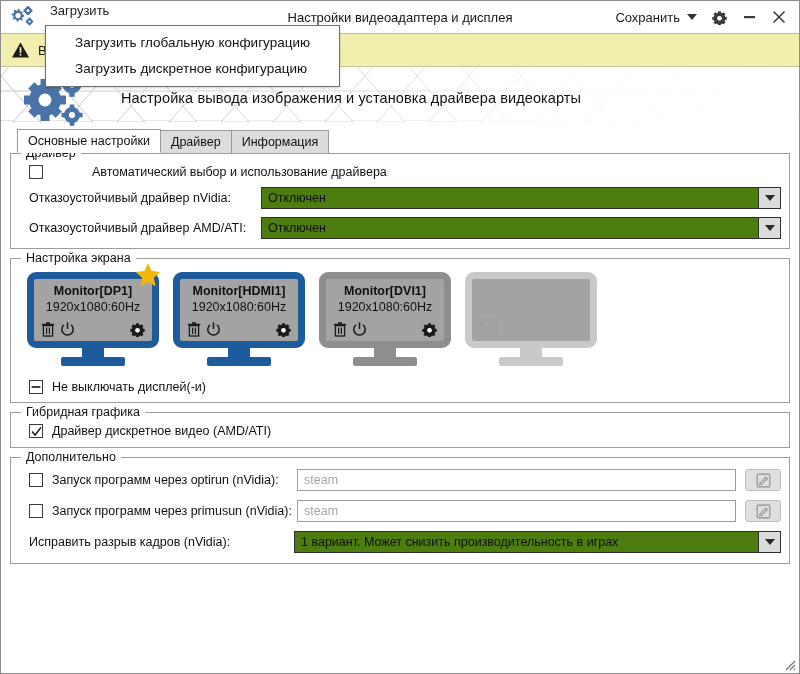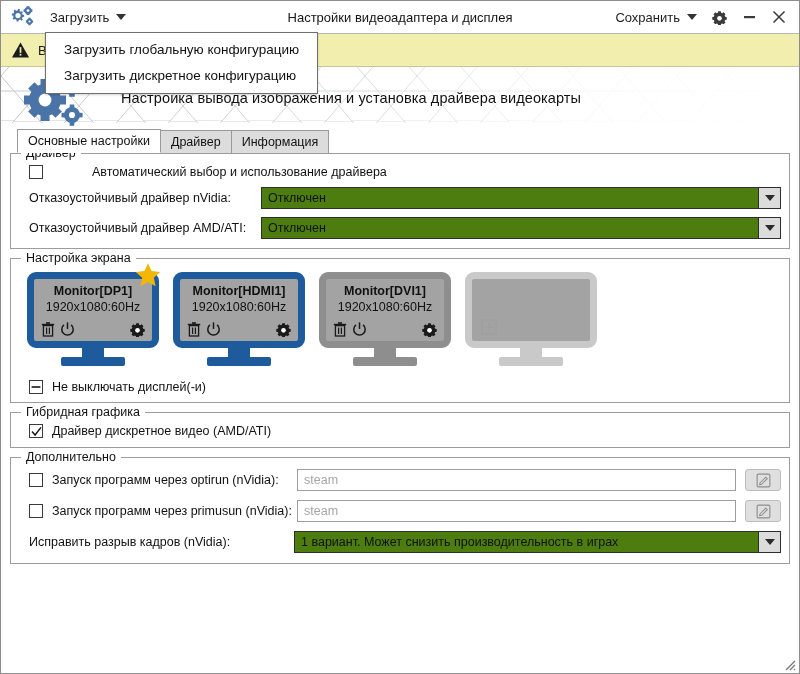--- a/index.html
+++ b/index.html
@@ -26,41 +26,42 @@
     display: flex; align-items: center;
     padding: 0 6px 0 8px;
     position: relative; z-index: 40;
   }
   .tb-appicon { width: 26px; height: 22px; flex: 0 0 auto; position: relative; }
   .tb-menu {
     font-size: 13px; color: #1c1c1c;
     margin-left: 9px; padding: 3px 6px;
     display: flex; align-items: center; gap: 7px;
     cursor: default;
+    flex-direction: column;
   }
   .caret { width: 0; height: 0; border-left: 5px solid transparent;
            border-right: 5px solid transparent; border-top: 6px solid #333; }
   .tb-title {
     position: absolute; left: 0; right: 0; text-align: center;
     font-size: 13px; color: #141414; pointer-events: none;
   }
   .tb-right { margin-left: auto; display: flex; align-items: center; gap: 2px; z-index: 2; }
   .tb-save { font-size: 13px; color: #1c1c1c; padding: 3px 6px;
              display: flex; align-items: center; gap: 7px; text-align: right; }
   .tb-btn { width: 28px; height: 26px; display: flex; align-items: center;
             justify-content: center; color: #3a3a3a; }
   .tb-btn svg { display: block; }
   .tb-min { font-size: 15px; line-height: 1; font-weight: 700; }
   .tb-close { font-size: 17px; line-height: 1; }
 
   
   .menu-pop {
-    position: absolute; left: 44px; top: 31px;
+    position: absolute; left: 44px; top: 24px;
     background: #ffffff; border: 1px solid #6f6f6f;
-    z-index: 60; padding: 4px 4px; min-width: 242px;
+    z-index: 60; padding: 4px 15px; min-width: 242px;
     box-shadow: 0 1px 2px rgba(0,0,0,.18);
   }
   .menu-pop .mi { font-size: 13.5px; color: #111; padding: 5px 14px 6px 14px; white-space: nowrap; }
 
   
   .warnbar {
     height: 33px; min-height: 33px; background: #f2eeae;
     border-bottom: 1px solid #c9c49a;
     display: flex; align-items: center; padding-left: 10px; gap: 8px;
     position: relative; z-index: 10;

